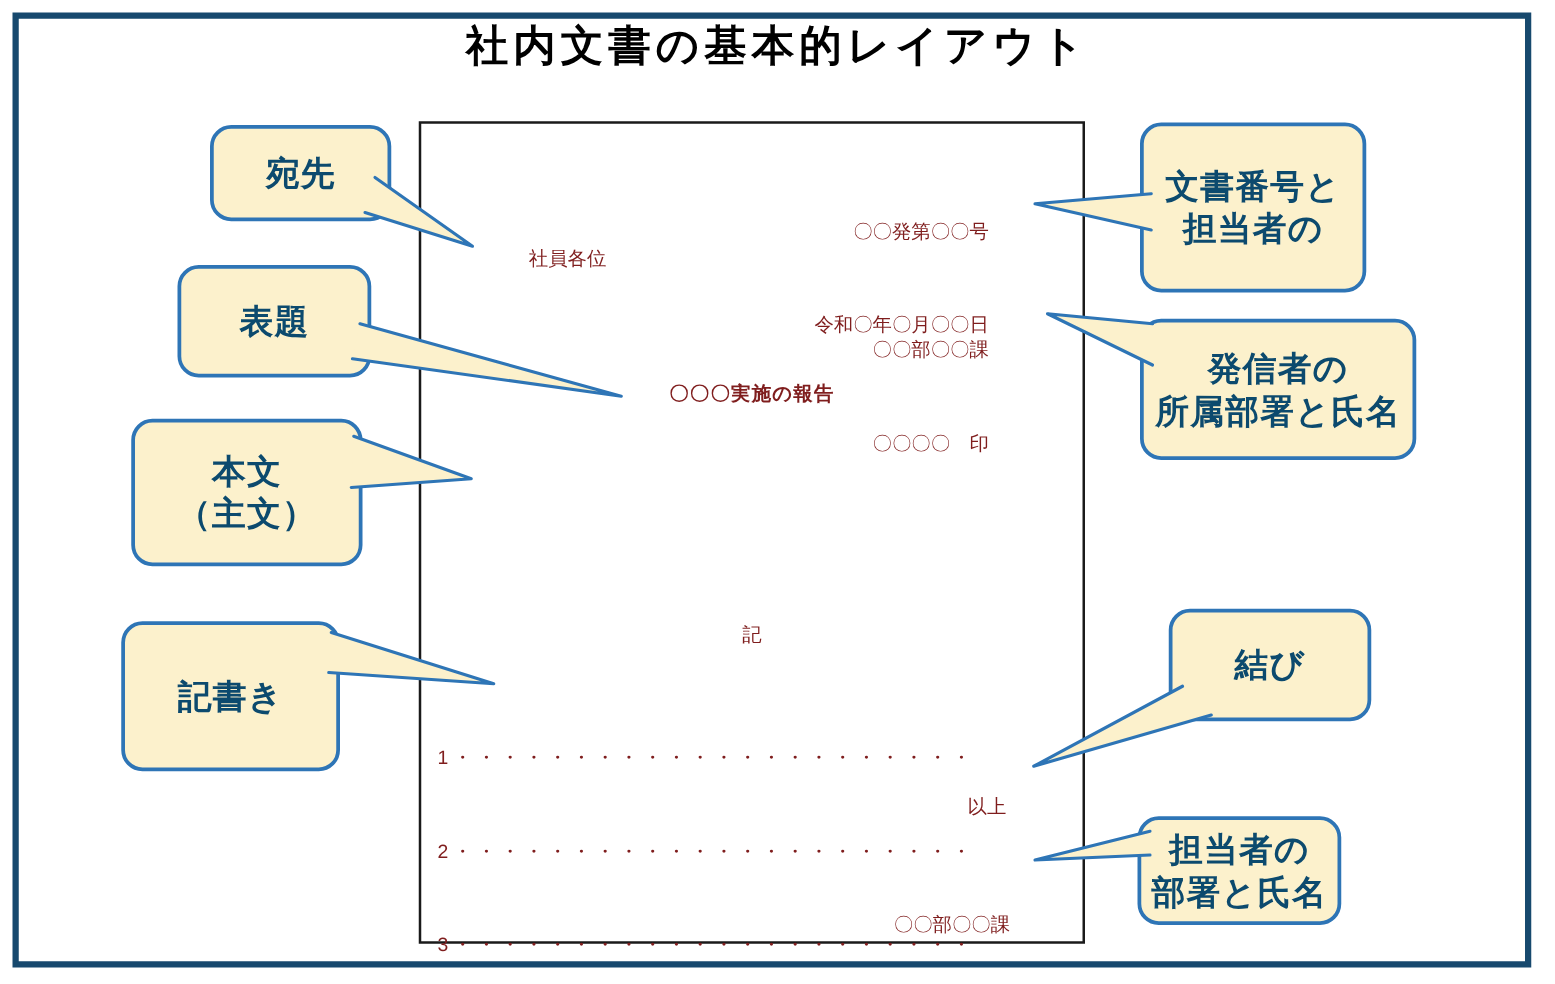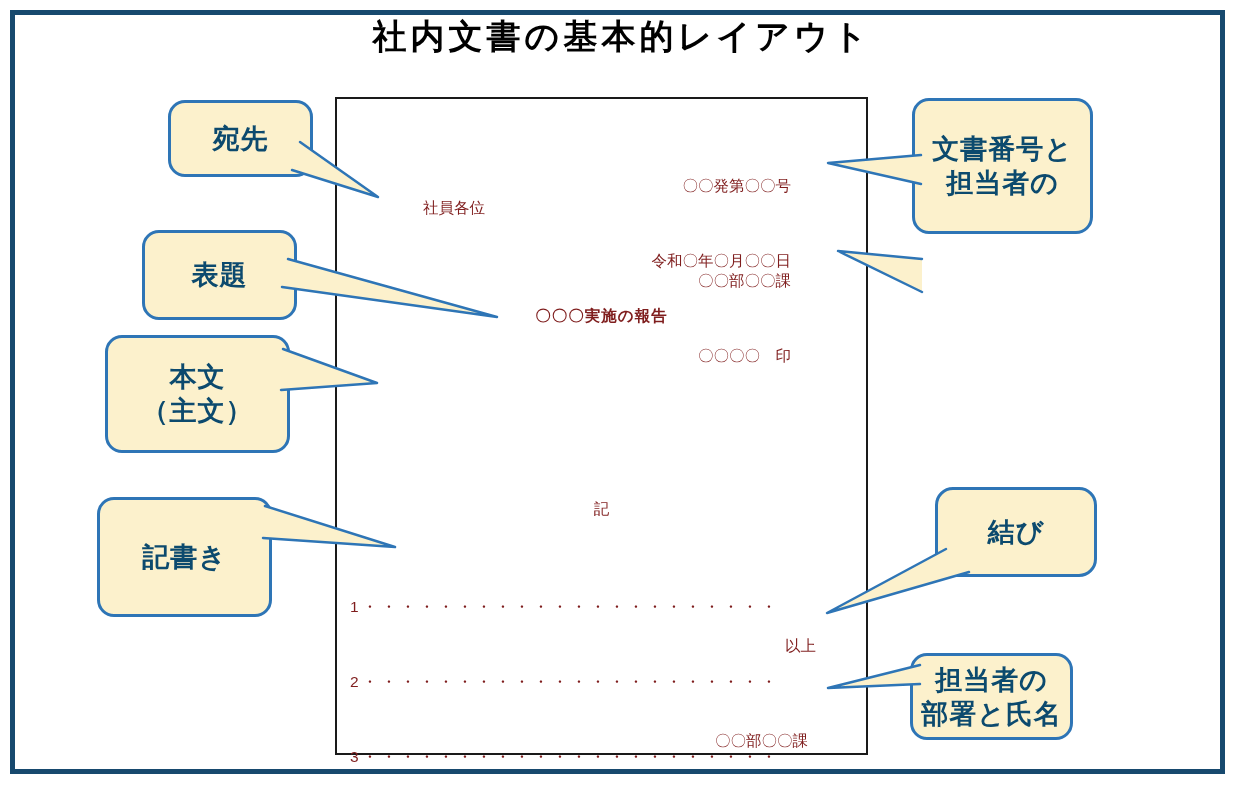--- a/index.html
+++ b/index.html
@@ -23,36 +23,36 @@
   .doc div{white-space:pre;}
   .doc .block{position:absolute;font-size:15.5px;line-height:25px;color:#7f1d1d;}
   .right-al{text-align:right;}
   .docnum{top:24px;right:75px;}
   .addressee{top:96px;left:62px;margin-left:24px;}
   .sender{top:119px;right:75px;}
   .subject{top:204px;left:0;width:100%;text-align:center;font-weight:bold;font-size:19px;letter-spacing:1px;}
   .bodytext{top:284px;left:12px;line-height:29px;letter-spacing:4.5px;}
   .ki{top:397px;left:0;width:100%;text-align:center;}
   .list{top:445px;left:13px;line-height:23.5px;letter-spacing:3.5px;}
-  .closing{top:534px;right:50px;margin-left:47px;}
+  .closing{top:534px;right:61px;margin-left:47px;}
   .contact{top:579px;right:58px;}
   
   .bubble{
     position:absolute;background:#FCF1CC;border:3px solid #2E75B6;border-radius:17px;
     box-sizing:border-box;display:flex;flex-direction:column;align-items:center;justify-content:center;
     font-size:27px;font-weight:bold;color:#0c4a6e;letter-spacing:1px;line-height:34px;text-align:center;
     z-index:2;
   }
   .b0{left:168px;top:100px;width:145px;height:77px;}
-  .b1{left:142px;top:212px;width:155px;height:90px;margin-top:18px;}
+  .b1{left:142px;top:212px;width:155px;height:90px;}
   .b2{left:105px;top:335px;width:185px;height:118px;}
   .b3{left:97px;top:497px;width:175px;height:120px;}
   .b4{left:912px;top:98px;width:181px;height:136px;}
   .b5{left:912px;top:255px;width:221px;height:113px;}
-  .b6{left:935px;top:487px;width:162px;height:90px;border-radius:18px;}
+  .b6{left:935px;top:487px;width:162px;height:90px;}
   .b7{left:910px;top:653px;width:163px;height:87px;}
   
   .tails{position:absolute;left:0;top:0;z-index:3;pointer-events:none;}
   .tail{fill:#FCF1CC;stroke:#2E75B6;stroke-width:2.5;stroke-linejoin:round;stroke-linecap:round;}
 </style>
 </head>
 <body>
 
 <div class="canvas">
 
@@ -94,20 +94,24 @@
     <span>本文</span>
     <span>（主文）</span>
   </div>
   <div class="bubble b3">
     <span>記書き</span>
   </div>
   <div class="bubble b4">
     <span>文書番号と</span>
     <span>担当者の</span>
   </div>
+  <div class="bubble b5">
+    <span>発信者の</span>
+    <span>所属部署と氏名</span>
+  </div>
   <div class="bubble b6">
     <span>結び</span>
   </div>
   <div class="bubble b7">
     <span>担当者の</span>
     <span>部署と氏名</span>
   </div>
 
   <svg class="tails" width="1244" height="787" viewBox="0 0 1244 787">
     <path class="tail" d="M300,142 L378,197 L292,170"></path>

